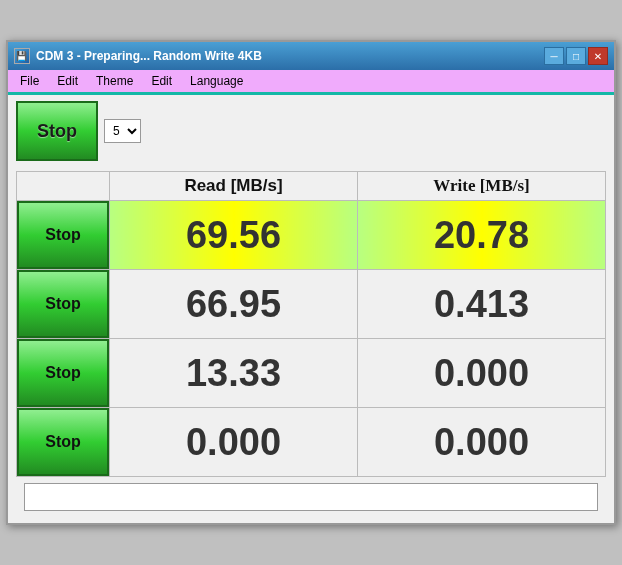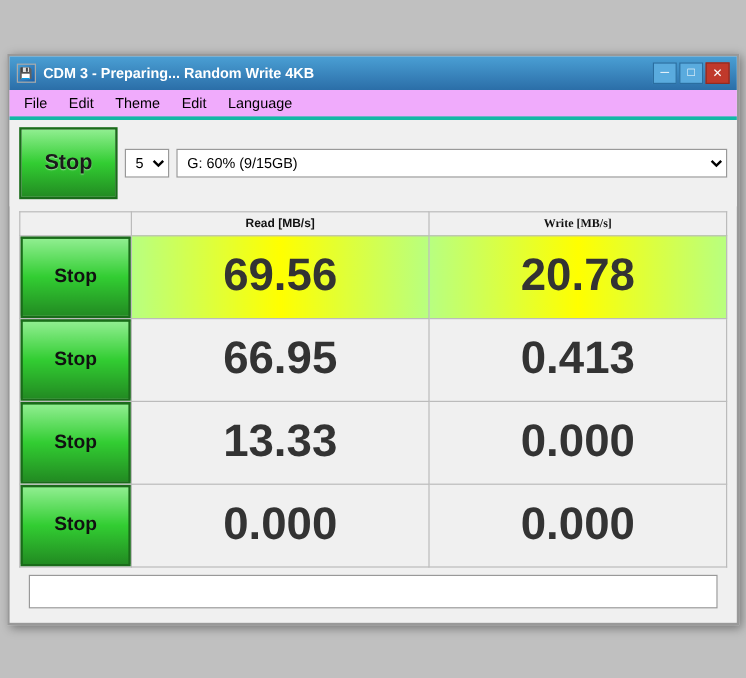--- a/index.html
+++ b/index.html
@@ -123,21 +123,21 @@
     .main-content {
       padding: 4px 8px 8px 8px;
     }
 
     .data-table {
       width: 100%;
       border-collapse: collapse;
     }
 
     .data-table th {
-      font-size: 10px;
+      font-size: 17px;
       font-weight: bold;
       padding: 4px 8px;
       text-align: center;
       color: #111;
     }
 
     .data-table td {
       border: 1px solid #bbb;
       text-align: center;
       padding: 0;
@@ -214,23 +214,20 @@
     <div class="menu-item">Edit</div>
     <div class="menu-item">Language</div>
   </div>
 
   <div class="toolbar">
     <button class="stop-btn-top">Stop</button>
     <select>
       <option>5</option>
       <option>1</option>
       <option>3</option>
-    </select>
-    <select style="flex:1; min-width:180px;">
-      <option>G: 60% (9/15GB)</option>
     </select>
   </div>
 
   <div class="main-content">
     <table class="data-table">
       <thead>
         <tr class="header-row">
           <th style="width:90px;"></th>
           <th style="width:240px;">Read [MB/s]</th>
           <th style="width:240px;font-family:Liberation Serif, serif;">Write [MB/s]</th>

